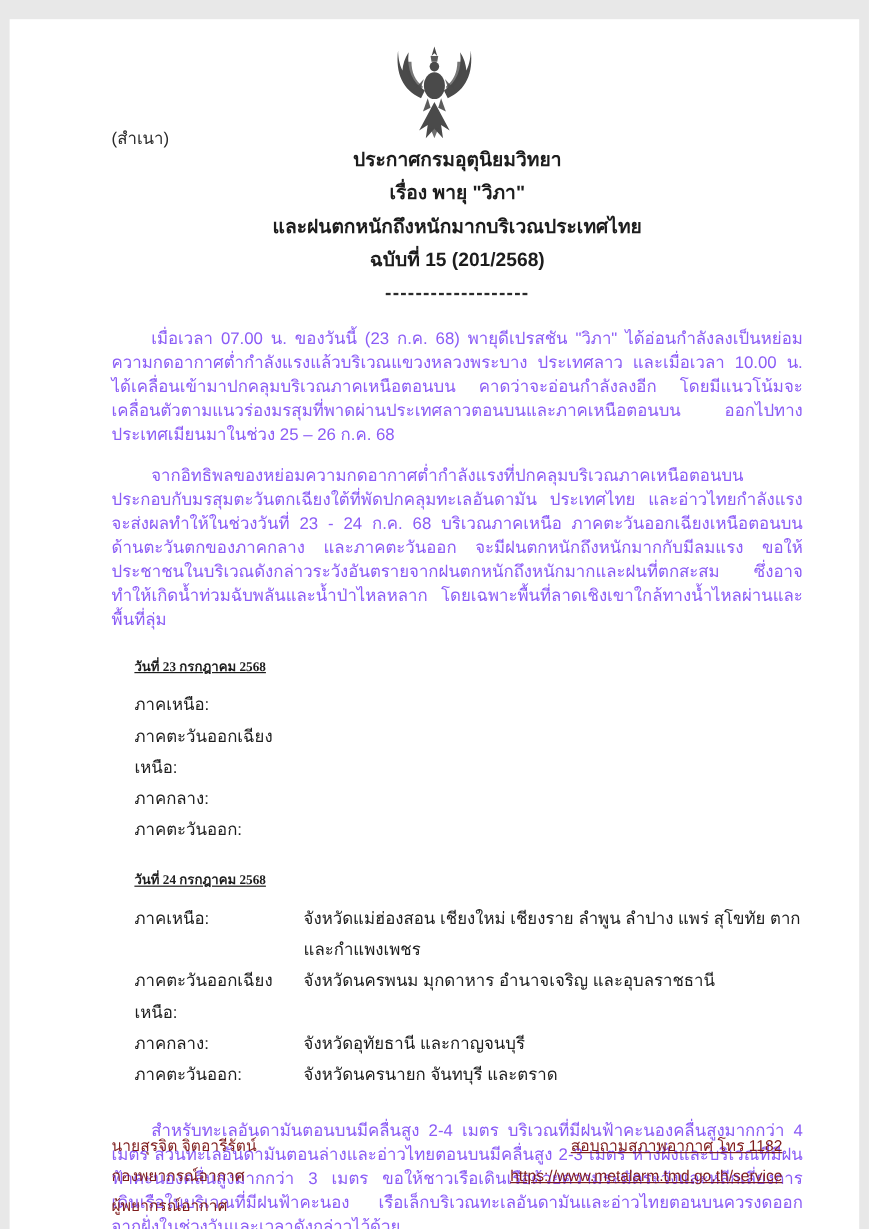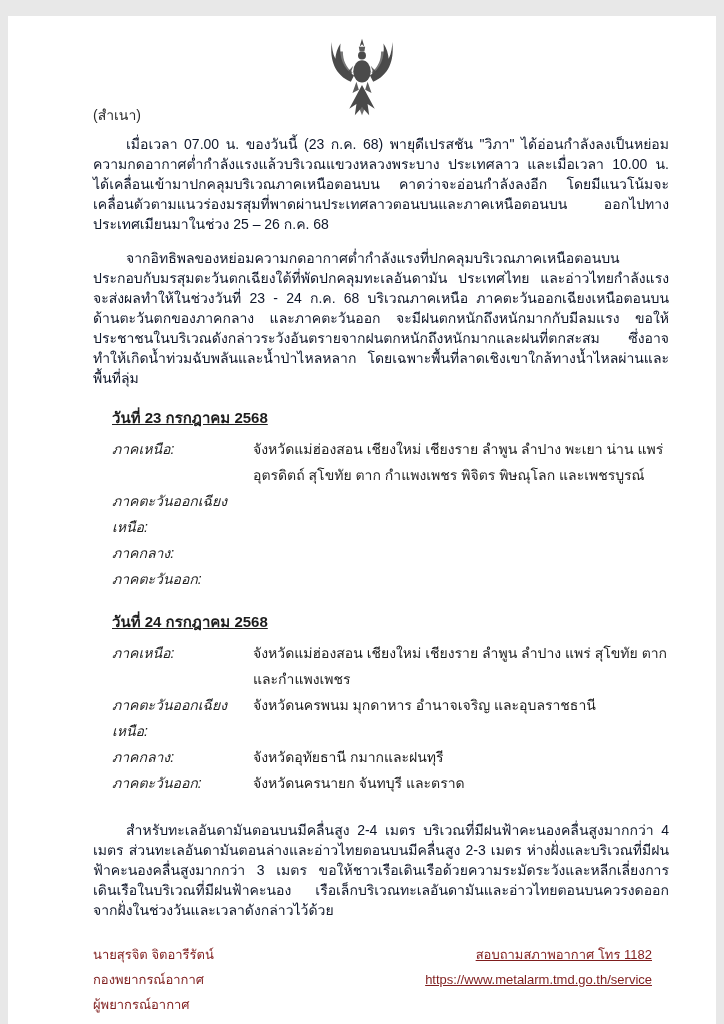--- a/index.html
+++ b/index.html
@@ -26,30 +26,30 @@
     width:576px;
     font-size:14px; line-height:20px;
   }
   .title-block { text-align:center; font-weight:bold; font-size:16px; }
   .title-block .tline { line-height:28px; }
   .divider { text-align:center; letter-spacing:1px; line-height:26px; font-weight:bold; color:#2a2a2a; }
   .para {
     margin-top:14px;
     text-indent:33px;
     text-align:justify;
-    color:#0f172a;
+    color:#8b5cf6;
   }
   .impact-intro { margin-top:18px; text-indent:30px; }
   .day-section { margin-top:20px; margin-left:19px; }
   .day-heading {
     font-weight:bold; text-decoration:underline;
-    font-size:15px; margin-bottom:8px;
+    font-size:11px; margin-bottom:8px;font-family:Liberation Serif, serif;
   }
   .region-row { display:flex; line-height:26px; }
-  .region-label { width:141px; flex:0 0 141px;font-style:italic; }
+  .region-label { width:141px; flex:0 0 141px; }
   .region-provinces { flex:1; }
   .sea-para { margin-top:24px; }
   .footer {
     position:absolute; left:85px; right:64px; top:926px;
     display:flex; justify-content:space-between;
     font-size:13px; line-height:25px; color:#7f1d1d;
   }
   .footer-right { text-align:right;text-decoration:underline; }
 </style>
 </head>
@@ -83,31 +83,37 @@
         <path d="M50 64 L34 94 L43 88 L41 102 L50 92 L59 102 L57 88 L66 94 Z"></path>
         <path d="M46 92 h8 l-4 10 Z" opacity="0.8"></path>
       </g>
     </svg>
   </div>
 
   <div class="copy-label">(สำเนา)</div>
 
   <div class="content">
 
+    <div class="title-block">
+      <div class="tline">ประกาศกรมอุตุนิยมวิทยา</div>
+      <div class="tline">เรื่อง พายุ "วิภา"</div>
+      <div class="tline">และฝนตกหนักถึงหนักมากบริเวณประเทศไทย</div>
+      <div class="tline">ฉบับที่ 15 (201/2568)</div>
+      <div class="divider">-------------------</div>
+    </div>
 
     <p class="para">เมื่อเวลา 07.00 น. ของวันนี้ (23 ก.ค. 68) พายุดีเปรสชัน "วิภา" ได้อ่อนกำลังลงเป็นหย่อมความกดอากาศต่ำกำลังแรงแล้วบริเวณแขวงหลวงพระบาง ประเทศลาว และเมื่อเวลา 10.00 น. ได้เคลื่อนเข้ามาปกคลุมบริเวณภาคเหนือตอนบน คาดว่าจะอ่อนกำลังลงอีก โดยมีแนวโน้มจะเคลื่อนตัวตามแนวร่องมรสุมที่พาดผ่านประเทศลาวตอนบนและภาคเหนือตอนบน ออกไปทางประเทศเมียนมาในช่วง 25 – 26 ก.ค. 68</p>
 
     <p class="para">จากอิทธิพลของหย่อมความกดอากาศต่ำกำลังแรงที่ปกคลุมบริเวณภาคเหนือตอนบน ประกอบกับมรสุมตะวันตกเฉียงใต้ที่พัดปกคลุมทะเลอันดามัน ประเทศไทย และอ่าวไทยกำลังแรง จะส่งผลทำให้ในช่วงวันที่ 23 - 24 ก.ค. 68 บริเวณภาคเหนือ ภาคตะวันออกเฉียงเหนือตอนบน ด้านตะวันตกของภาคกลาง และภาคตะวันออก จะมีฝนตกหนักถึงหนักมากกับมีลมแรง ขอให้ประชาชนในบริเวณดังกล่าวระวังอันตรายจากฝนตกหนักถึงหนักมากและฝนที่ตกสะสม ซึ่งอาจทำให้เกิดน้ำท่วมฉับพลันและน้ำป่าไหลหลาก โดยเฉพาะพื้นที่ลาดเชิงเขาใกล้ทางน้ำไหลผ่านและพื้นที่ลุ่ม</p>
 
 
     <div class="day-section">
       <div class="day-heading">วันที่ 23 กรกฎาคม 2568</div>
       <div class="region-row">
         <div class="region-label">ภาคเหนือ:</div>
-        <div class="region-provinces">จังหวัดแม่ฮ่องสอน เชียงใหม่ เชียงราย ลำพูน ลำปาง พะเยา น่าน แพร่ อุตรดิตถ์ สุโขทัย ตาก กำแพงเพชร พิจิตร พิษณุโลก และเพชรบูรณ์</div>
       </div>
       <div class="region-row">
         <div class="region-label">ภาคตะวันออกเฉียงเหนือ:</div>
       </div>
       <div class="region-row">
         <div class="region-label">ภาคกลาง:</div>
       </div>
       <div class="region-row">
         <div class="region-label">ภาคตะวันออก:</div>
       </div>
@@ -118,21 +124,21 @@
       <div class="region-row">
         <div class="region-label">ภาคเหนือ:</div>
         <div class="region-provinces">จังหวัดแม่ฮ่องสอน เชียงใหม่ เชียงราย ลำพูน ลำปาง แพร่ สุโขทัย  ตาก และกำแพงเพชร</div>
       </div>
       <div class="region-row">
         <div class="region-label">ภาคตะวันออกเฉียงเหนือ:</div>
         <div class="region-provinces">จังหวัดนครพนม มุกดาหาร อำนาจเจริญ และอุบลราชธานี</div>
       </div>
       <div class="region-row">
         <div class="region-label">ภาคกลาง:</div>
-        <div class="region-provinces">จังหวัดอุทัยธานี กมากและฝนทุรี</div>
+        <div class="region-provinces">จังหวัดอุทัยธานี และกาญจนบุรี</div>
       </div>
       <div class="region-row">
         <div class="region-label">ภาคตะวันออก:</div>
         <div class="region-provinces">จังหวัดนครนายก จันทบุรี และตราด</div>
       </div>
     </div>
 
     <p class="para sea-para">สำหรับทะเลอันดามันตอนบนมีคลื่นสูง 2-4 เมตร บริเวณที่มีฝนฟ้าคะนองคลื่นสูงมากกว่า 4 เมตร ส่วนทะเลอันดามันตอนล่างและอ่าวไทยตอนบนมีคลื่นสูง 2-3 เมตร ห่างฝั่งและบริเวณที่มีฝนฟ้าคะนองคลื่นสูงมากกว่า 3 เมตร ขอให้ชาวเรือเดินเรือด้วยความระมัดระวังและหลีกเลี่ยงการเดินเรือในบริเวณที่มีฝนฟ้าคะนอง เรือเล็กบริเวณทะเลอันดามันและอ่าวไทยตอนบนควรงดออกจากฝั่งในช่วงวันและเวลาดังกล่าวไว้ด้วย</p>
 
   </div>

